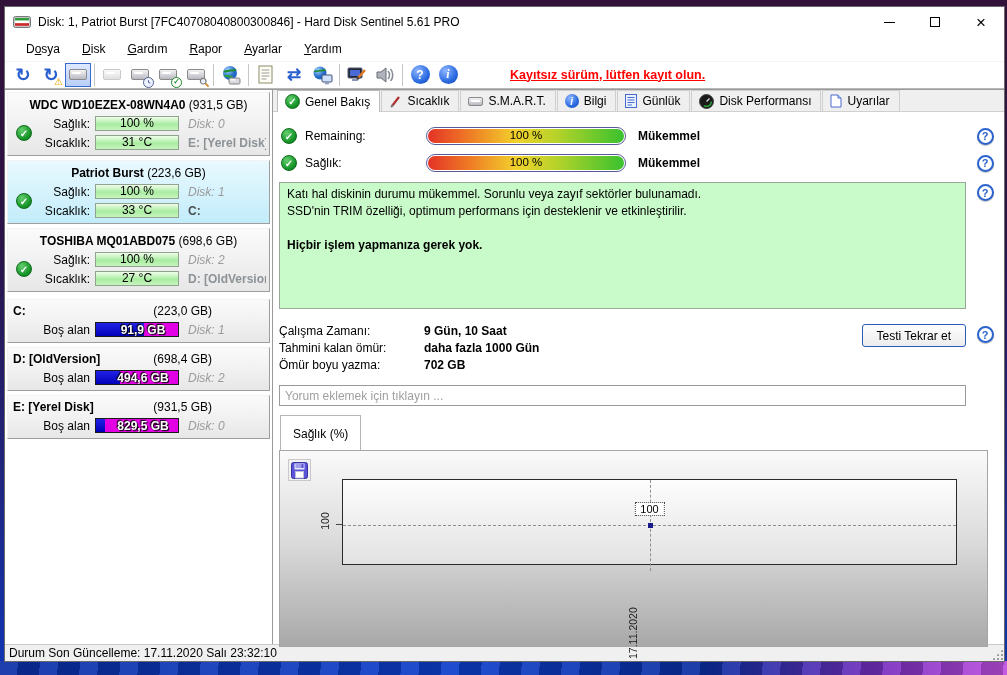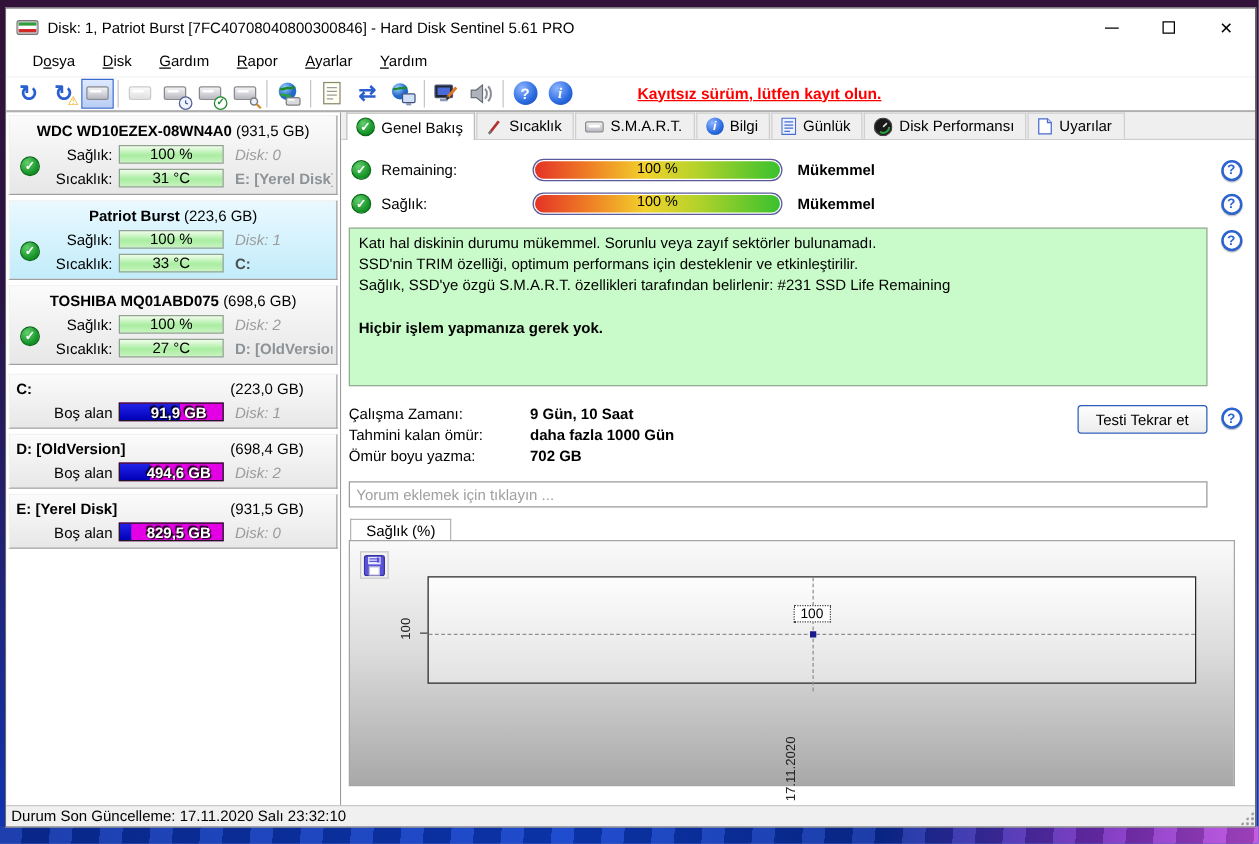--- a/index.html
+++ b/index.html
@@ -51,21 +51,21 @@
   .sd-grid{ display:grid; grid-template-columns:26px 58px 84px auto; align-items:center; row-gap:4px;}
   .sd-status{ grid-row:1 / span 2; justify-self:center;}
   .sd-label{ text-align:right; padding-right:5px; white-space:nowrap;}
   .hbar{ height:15px; border:1px solid #8fa38f; background:linear-gradient(180deg,#f0fdea 0%,#a9eda1 55%,#c8f4bf 100%); text-align:center; font-size:12px; line-height:13px; color:#000;}
   .sd-right{ padding-left:9px; white-space:nowrap; overflow:hidden;}
   .disk-no{ font-style:italic; color:#9b9b9b;}
   .drive-ltr{ color:#8d9296; font-weight:bold;}
   .sd-item.selected .drive-ltr{ color:#4a4f52;}
   .part-head{ display:flex; margin:1px 2px 4px 2px; white-space:nowrap;}
   .part-head .pname{ font-weight:bold;}
-  .part-head .psize{ margin-left:auto; margin-right:21px;}
+  .part-head .psize{ margin-left:auto; margin-right:52px;}
   .vol-bar{ height:15px; border:1px solid #1a1a1a; background:#e400e4; position:relative; overflow:hidden;}
   .vol-used{ height:100%; background:linear-gradient(180deg,#2222e8,#0000b8);}
   .vol-text{ position:absolute; left:0; top:0; width:100%; text-align:center; color:#fff; font-weight:bold; font-size:12px; line-height:14px; text-shadow:1px 1px 1px #000, -1px -1px 1px #000;padding-left:12px;}
   
   .main{ flex:1 1 auto; display:flex; flex-direction:column; background:#fff; min-width:0;}
   .tabbar{ height:22px; background:#efefef; display:flex; align-items:flex-end; padding-left:4px; border-bottom:1px solid #cfcfcf; flex:0 0 auto;}
   .tab{ display:flex; align-items:center; gap:5px; padding:3px 9px 3px 7px; border:1px solid #cfcfcf; border-bottom:none; background:#efefef; margin-right:1px; height:21px; white-space:nowrap; cursor:pointer;}
   .tab.active{ background:#fff; height:22px; margin-bottom:-1px; border-color:#bdbdbd;}
   .check-ic{ width:16px; height:16px; border-radius:50%; background:radial-gradient(circle at 35% 30%,#63cf6e,#169428 65%,#0d7a1e); border:1px solid #0b6b1a; color:#fff; font-size:10px; font-weight:bold; display:flex; align-items:center; justify-content:center; flex:0 0 auto;}
   .overview{ flex:1 1 auto; padding:6px 0 0 6px; position:relative; min-height:0;}
@@ -86,21 +86,21 @@
   .stats-table{ line-height:17px;}
   .stats-line{ display:flex;}
   .stats-line .slabel{ width:145px;}
   .stats-line .sval{ font-weight:bold;}
   .retest{ margin-left:auto; margin-top:1px; height:23px; padding:0 14px; background:linear-gradient(180deg,#fefefe,#ececec); border:1px solid #2b5cb8; border-radius:3px; font-size:12px; font-family:inherit; cursor:pointer;}
   .comment-row{ margin-top:11px;}
   .comment-input{ flex:1 1 auto; height:21px; border:1px solid #9a9a9a; padding:0 5px; font-family:inherit; font-size:12px; color:#333;}
   .comment-input::placeholder{ color:#a0a0a0; opacity:1;}
   
   .chart-sec{ margin-top:8px; padding-right:16px;}
-  .chart-tab{ display:inline-flex; align-items:center; height:18px; padding:0 12px; background:#fff; border:1px solid #b5b5b5; border-bottom:none; position:relative; top:1px; margin-left:1px;}
+  .chart-tab{ display:inline-flex; align-items:center; height:36px; padding:0 12px; background:#fff; border:1px solid #b5b5b5; border-bottom:none; position:relative; top:1px; margin-left:1px;}
   .chart-panel{ height:197px; border:1px solid #a5a5a5; background:linear-gradient(180deg,#fafafa 0%,#dcdcdc 45%,#a8a8a8 100%); position:relative;}
   .save-btn{ position:absolute; left:8px; top:8px; width:23px; height:22px; background:#f2f2f2; border:1px solid #c9c9c9; display:flex; align-items:center; justify-content:center; cursor:pointer;}
   .plot{ position:absolute; left:62px; right:30px; top:28px; height:86px; border:1px solid #2a2a2a; background:linear-gradient(180deg,#fdfdfd,#e2e2e2);}
   .gridline-h{ position:absolute; left:0; right:0; top:45px; border-top:1px dashed #8f8f8f;}
   .gridline-v{ position:absolute; left:50%; top:0; bottom:-7px; border-left:1px dashed #8f8f8f;}
   .datapoint{ position:absolute; left:50%; top:45px; width:5px; height:5px; margin:-2px 0 0 -2px; background:#1a1a8c;}
   .point-label{ position:absolute; left:50%; top:22px; transform:translateX(-50%); background:#fff; border:1px dotted #444; padding:0px 5px; font-size:11px;}
   .ytick-label{ position:absolute; left:36px; top:64px; transform:rotate(-90deg); transform-origin:center; font-size:10.5px; color:#222;}
   .ytick-mark{ position:absolute; left:56px; top:73px; width:6px; border-top:1px solid #444;}
   .xdate-label{ position:absolute; left:50%; top:146px; transform:translateX(-58%); font-size:10.5px; color:#222; writing-mode:vertical-rl; transform:translateX(-58%) rotate(180deg); height:62px; display:flex; align-items:center;}
@@ -427,21 +427,20 @@
           <span style="margin-left:auto;"></span>
           <span class="gutter">
               <span class="help-ic">?</span>
             </span>
         </div>
 
         <div class="row-gutter msg-row">
           <div class="msg-box">
             <div>Katı hal diskinin durumu mükemmel. Sorunlu veya zayıf sektörler bulunamadı.</div>
             <div>SSD'nin TRIM özelliği, optimum performans için desteklenir ve etkinleştirilir.</div>
-            <div>Sağlık, SSD'ye özgü S.M.A.R.T. özellikleri tarafından belirlenir: #231 SSD Life Remaining</div>
             <div class="msg-bold">Hiçbir işlem yapmanıza gerek yok.</div>
           </div>
           <span class="gutter" style="align-self:flex-start; margin-top:2px;">
               <span class="help-ic">?</span>
             </span>
         </div>
 
         <div class="row-gutter stats-row">
           <div class="stats">
             <div class="stats-table">

